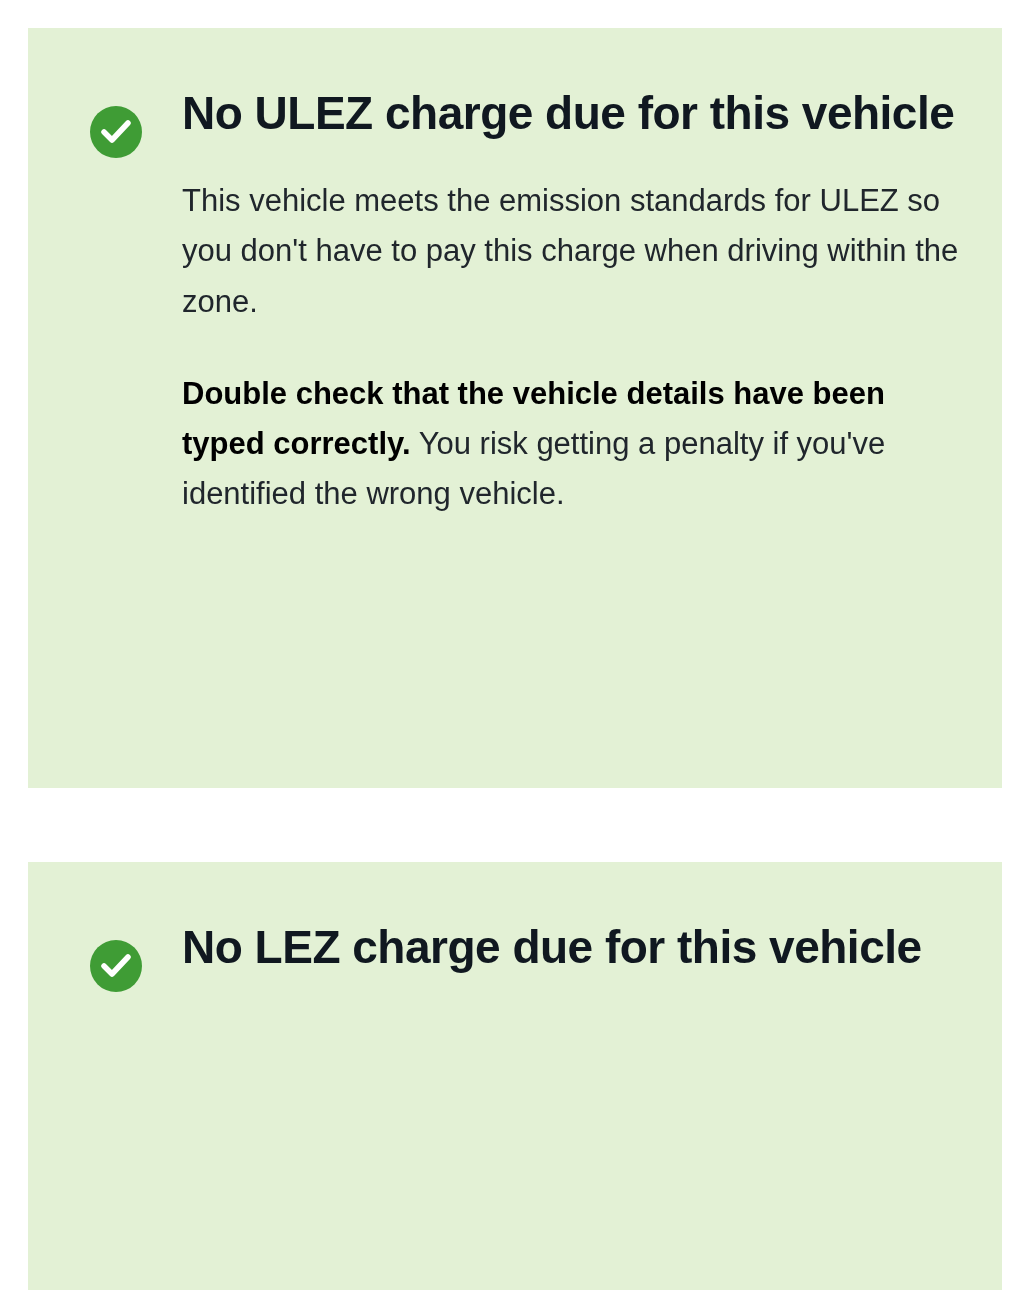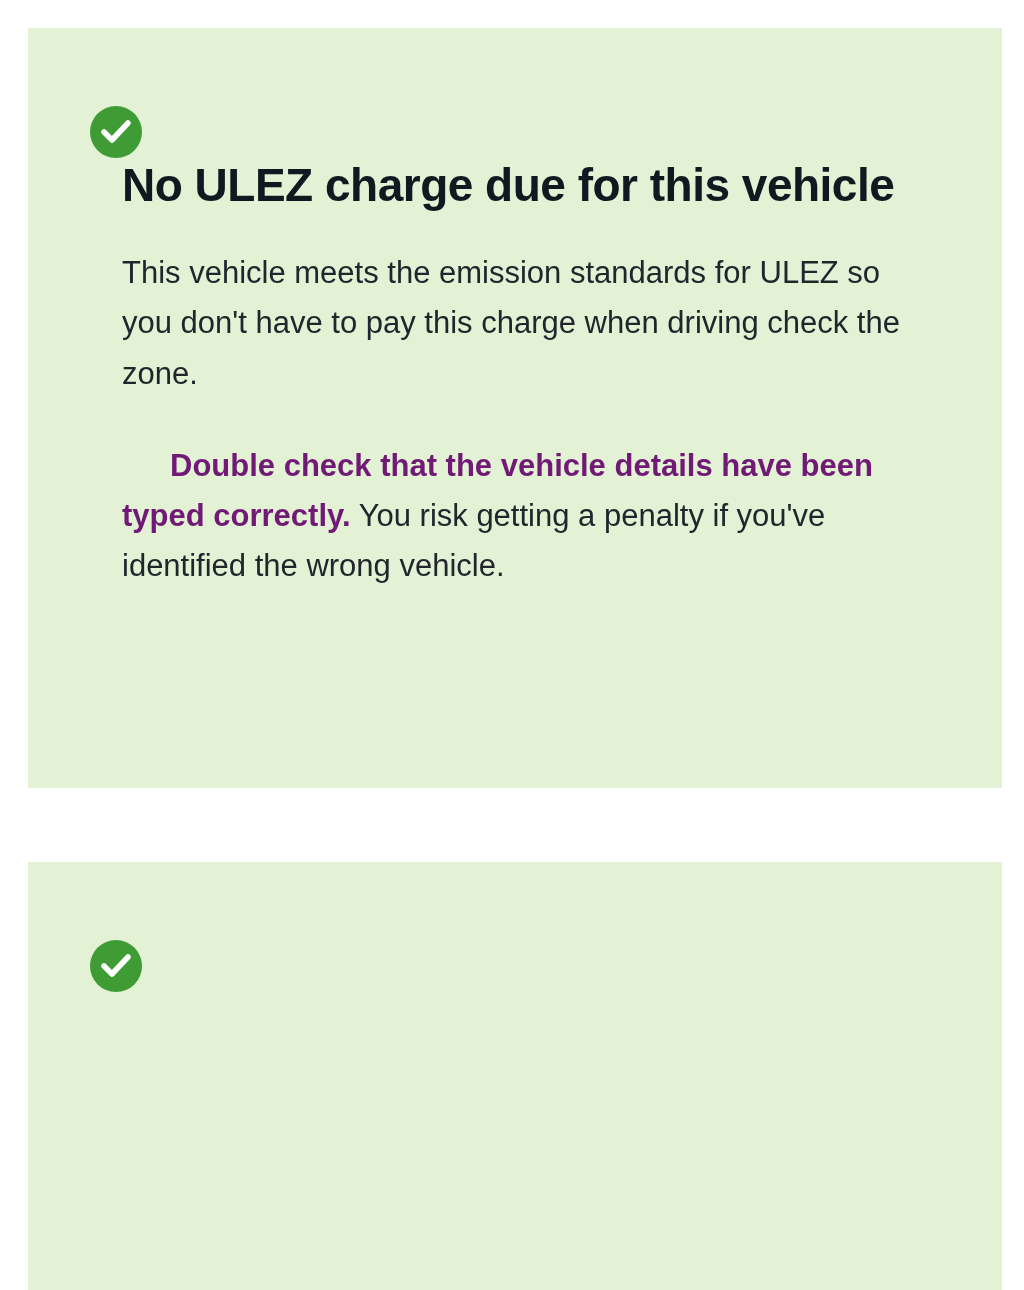--- a/index.html
+++ b/index.html
@@ -28,21 +28,20 @@
     align-items: flex-start;
     gap: 0;
     position: absolute;
     left: 28px;
     width: 974px;
   }
 
   .panel-ulez {
     top: 28px;
     height: 760px;
-    flex-direction: column;
   }
 
   .panel-lez {
     top: 862px;
     height: 428px;
     overflow: hidden;
   }
 
   .tick-wrap {
     flex: 0 0 auto;
@@ -86,49 +85,49 @@
     line-height: 1.62;
     color: #20262c;
   }
 
   p.para:last-child {
     margin-bottom: 0;
   }
 
   .strong {
     font-weight: bold;
-    color: #701a75;
-    margin-left: 48px;
+    color: #000000;
   }
 </style>
 </head>
 <body>
 
 <div class="page">
 
   <section class="panel panel-ulez">
     <div class="tick-wrap">
       <span class="tick">
         <svg width="30" height="26" viewBox="0 0 30 26" aria-hidden="true">
           <path d="M3 13 L11 21 L27 4" fill="none" stroke="#ffffff" stroke-width="5.5" stroke-linecap="round" stroke-linejoin="round"></path>
         </svg>
       </span>
     </div>
     <div class="body-col">
       <h2 class="title">No ULEZ charge due for this vehicle</h2>
-      <p class="para">This vehicle meets the emission standards for ULEZ so you don't have to pay this charge when driving check the zone.</p>
+      <p class="para">This vehicle meets the emission standards for ULEZ so you don't have to pay this charge when driving within the zone.</p>
       <p class="para"><span class="strong">Double check that the vehicle details have been typed correctly.</span><span> You risk getting a penalty if you've identified the wrong vehicle.</span></p>
     </div>
   </section>
 
   <section class="panel panel-lez">
     <div class="tick-wrap">
       <span class="tick">
         <svg width="30" height="26" viewBox="0 0 30 26" aria-hidden="true">
           <path d="M3 13 L11 21 L27 4" fill="none" stroke="#ffffff" stroke-width="5.5" stroke-linecap="round" stroke-linejoin="round"></path>
         </svg>
       </span>
     </div>
     <div class="body-col">
+      <h2 class="title">No LEZ charge due for this vehicle</h2>
     </div>
   </section>
 
 </div>
 
 </body></html>

